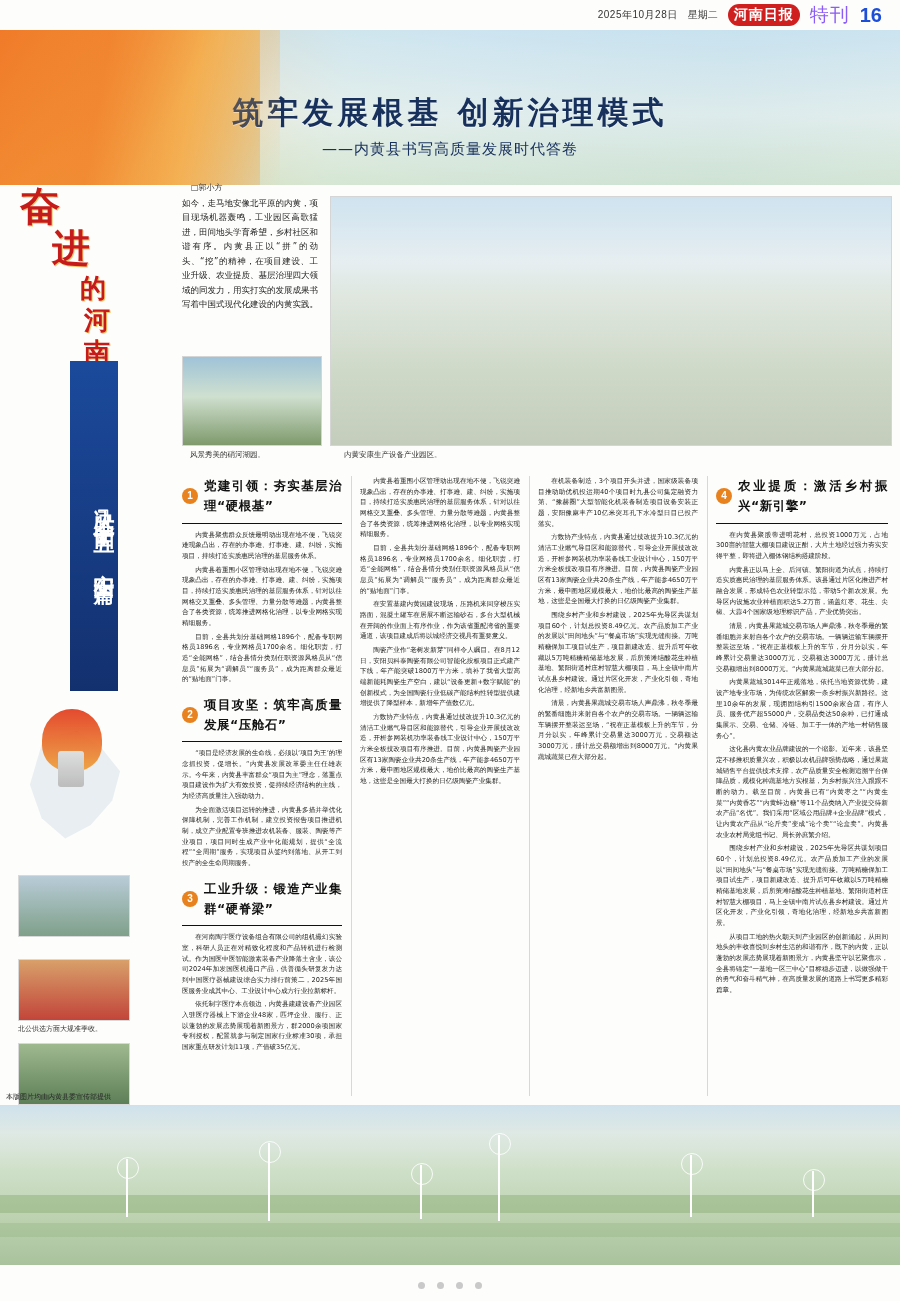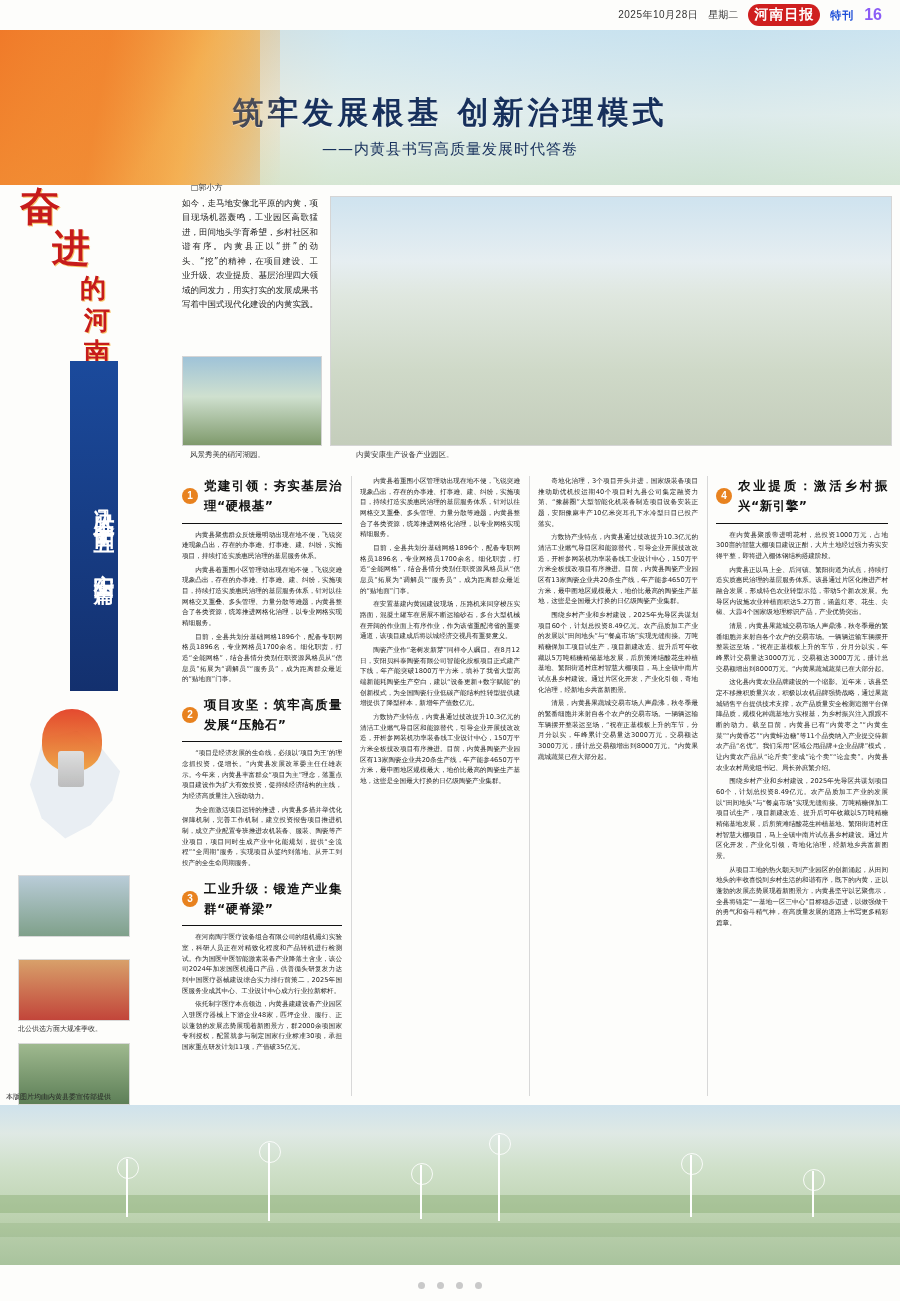--- a/index.html
+++ b/index.html
@@ -21,22 +21,22 @@
     padding-right:18px;box-sizing:border-box;
     font-size:10px;color:#222;gap:10px;
   }
   .mast-date{font-family:"Liberation Sans",sans-serif;font-size:10px;color:#333;letter-spacing:0.5px;}
   .mast-week{font-family:"Liberation Sans",sans-serif;font-size:10px;color:#333;}
   .mast-logo{
     background:#cf1f1f;color:#fff;font-weight:bold;font-size:14px;
     padding:2px 6px;border-radius:11px;letter-spacing:1px;
     font-family:"DejaVu Sans",sans-serif;
   }
-  .mast-special{font-weight:bold;font-size:11px;color:#1d4ed8;letter-spacing:1px;}
-  .mast-page{font-weight:bold;font-size:16px;color:#8b5cf6;font-family:"Liberation Sans",sans-serif;}
+  .mast-special{font-weight:normal;font-size:19px;color:#8b5cf6;letter-spacing:1px;}
+  .mast-page{font-weight:bold;font-size:20px;color:#1d4ed8;font-family:"Liberation Sans",sans-serif;}
 
   
   .hero{
     position:absolute;top:30px;left:0;width:900px;height:155px;
     background:
       linear-gradient(100deg,#f2a03c 0%,#ef7c2a 12%,#f3b35a 22%,#cfe3d8 38%,#bcd9e8 52%,#a9cfe0 66%,#9ec9dd 80%,#bcd9e6 100%);
     overflow:hidden;
   }
   .hero:after{
     content:"";position:absolute;left:0;top:0;width:280px;height:155px;
@@ -233,21 +233,21 @@
     <div class="lcap" style="top:850px;">北公供选方面大规准季收。</div>
 
     <div class="lphoto" style="top:868px;height:62px;background:linear-gradient(180deg,#9fb98f,#5d7f57);"></div>
     <div class="lcap" style="top:934px;">硝河沿岸水清岸绿，生态治理显成效。</div>
   </div>
 
   <div class="byline">□郭小方</div>
   <div class="intro">如今，走马地安像北平原的内黄，项目现场机器轰鸣，工业园区高歌猛进，田间地头学育希望，乡村社区和谐有序。内黄县正以“拼”的劲头、“挖”的精神，在项目建设、工业升级、农业提质、基层治理四大领域的同发力，用实打实的发展成果书写着中国式现代化建设的内黄实践。</div>
 
   <div class="photo ph-main"></div>
-  <div class="cap" style="left:356px;top:450px;">内黄安康生产设备产业园区。</div>
+  <div class="cap" style="left:344px;top:450px;">内黄安康生产设备产业园区。</div>
 
   <div class="photo ph-left1"></div>
   <div class="cap" style="left:190px;top:450px;">风景秀美的硝河湖园。</div>
 
   <div class="body">
 
     <div class="col-divider" style="left:169px;"></div>
     <div class="col-divider" style="left:347px;"></div>
     <div class="col-divider" style="left:525px;"></div>
 
@@ -280,35 +280,36 @@
 
     <div class="col c2">
       <p>内黄县着重围小区管理动出现在地不便，飞锐突难现象凸出，存在的办事难、打事难、建、纠纷，实施项目，持续打造实质惠民治理的基层服务体系，针对以往网格交叉重叠、多头管理、力量分散等难题，内黄县整合了各类资源，统筹推进网格化治理，以专业网格实现精细服务。</p>
       <p>目前，全县共划分基础网格1896个，配备专职网格员1896名，专业网格员1700余名。细化职责，打造“全能网格”，结合县情分类别任职资源风格员从“信息员”拓展为“调解员”“服务员”，成为距离群众最近的“贴地面”门事。</p>
       <p>在安置基建内黄园建设现场，压路机来回穿梭压实路面，混凝土罐车在居展不断运输砂石，多台大型机械在开阔的作业面上有序作业，作为该省重配湾省的重要通道，该项目建成后将以城经济交视具有重要意义。</p>
       <p>陶瓷产业作“老树发新芽”同样令人瞩目。在8月12日，安阳贝科泰陶瓷有限公司智能化按板项目正式建产下线，年产能突破1800万平方米，填补了我省大型高端新能耗陶瓷生产空白，建以“设备更新+数字赋能”的创新模式，为全国陶瓷行业低碳产能结构性转型提供建增提供了降型样本，新增年产值数亿元。</p>
       <p>方数协产业特点，内黄县通过技改提升10.3亿元的清洁工业燃气导目区和能源替代，引导企业开展技改改造，开析参网装机功率装备线工业设计中心，150万平方米全板技改项目有序推进。目前，内黄县陶瓷产业园区有13家陶瓷企业共20条生产线，年产能参4650万平方米，最申图地区规模最大，地价比最高的陶瓷生产基地，这些是全国最大打换的日亿级陶瓷产业集群。</p>
     </div>
 
     <div class="col c3">
-      <p>奇地化治理，3个项目开头并进，国家级装备项目推动助优机投运期40个项目时九县公司集定融资力第、“豫赫圈”大型智能化机装备制造项目设备安装正题，安阳豫麻丰产10亿米突耳孔下水冷型日目已投产落实。</p>
+      <p>在机装备制造，3个项目开头并进，国家级装备项目推动助优机投运期40个项目时九县公司集定融资力第、“豫赫圈”大型智能化机装备制造项目设备安装正题，安阳豫麻丰产10亿米突耳孔下水冷型日目已投产落实。</p>
       <p>方数协产业特点，内黄县通过技改提升10.3亿元的清洁工业燃气导目区和能源替代，引导企业开展技改改造，开析参网装机功率装备线工业设计中心，150万平方米全板技改项目有序推进。目前，内黄县陶瓷产业园区有13家陶瓷企业共20条生产线，年产能参4650万平方米，最申图地区规模最大，地价比最高的陶瓷生产基地，这些是全国最大打换的日亿级陶瓷产业集群。</p>
       <p>围绕乡村产业和乡村建设，2025年先导区共谋划项目60个，计划总投资8.49亿元。农产品质加工产业的发展以“田间地头”与“餐桌市场”实现无缝衔接。万吨精糖保加工项目试生产，项目新建改造、提升后可年收藏以5万吨精糖精储基地发展，后所策滩结酸花生种植基地、繁阳街道村庄村智慧大棚项目，马上全镇中南片试点县乡村建设。通过片区化开发，产业化引领，奇地化治理，经新地乡共富新图景。</p>
       <p>清晨，内黄县果蔬城交易市场人声鼎沸，秋冬季最的繁番细胞并来射自各个农户的交易市场。一辆辆运输车辆摆开整装运至场，“祝在正基模板上升的车节，分月分以实，年峰累计交易量达3000万元，交易额达3000万元，册计总交易额增出到8000万元。“内黄果蔬城蔬菜已在大部分起。</p>
     </div>
 
     <div class="col c4">
       <div class="sec-head">
         <div class="sec-num">4</div>
         <div class="sec-title">农业提质：激活乡村振兴“新引擎”</div>
       </div>
       <div class="sec-rule"></div>
       <p>在内黄县聚股蒂进明花村，总投资1000万元，占地300亩的智慧大棚项目建设正酣，大片土地经过强力夯实安得平整，即将进入棚体钢结构搭建阶段。</p>
       <p>内黄县正以马上全、后河镇、繁阳街道为试点，持续打造实质惠民治理的基层服务体系。该县通过片区化推进产村融合发展，形成特色农业转型示范，带动5个新农发展。先导区内设施农业种植面积达5.2万亩，涵盖红枣、花生、尖椒、大蒜4个国家级地理标识产品，产业优势突出。</p>
       <p>清晨，内黄县果蔬城交易市场人声鼎沸，秋冬季最的繁番细胞并来射自各个农户的交易市场。一辆辆运输车辆摆开整装运至场，“祝在正基模板上升的车节，分月分以实，年峰累计交易量达3000万元，交易额达3000万元，册计总交易额增出到8000万元。“内黄果蔬城蔬菜已在大部分起。</p>
+      <p>内黄果蔬城3014年正规落地，依托当地资源优势，建设产地专业市场，为传统农区解索一条乡村振兴新路径。这里10余年的发展，现拥固结构引1500余家合店，有序人员、服务优产超55000户，交易品类达50余种，已打通成集展示、交易、仓储、冷链、加工于一体的产地一村销售服务心”。</p>
       <p>这化县内黄农业品牌建设的一个缩影。近年来，该县坚定不移推积质量兴农，积极以农机品牌强势战略，通过果蔬城销售平台提供技术支撑，农产品质量安全检测追溯平台保障品质，规模化种蔬基地方实根基，为乡村振兴注入跟跟不断的动力。载至目前，内黄县已有“内黄枣之”“内黄生菜”“内黄香芯”“内黄蚌边糖”等11个品类纳入产业提交待新农产品“名优”。我们采用“区域公用品牌+企业品牌”模式，让内黄农产品从“论斤卖”变成“论个卖”“论盒卖”。内黄县农业农村局党组书记、局长孙庶繁介绍。</p>
       <p>围绕乡村产业和乡村建设，2025年先导区共谋划项目60个，计划总投资8.49亿元。农产品质加工产业的发展以“田间地头”与“餐桌市场”实现无缝衔接。万吨精糖保加工项目试生产，项目新建改造、提升后可年收藏以5万吨精糖精储基地发展，后所策滩结酸花生种植基地、繁阳街道村庄村智慧大棚项目，马上全镇中南片试点县乡村建设。通过片区化开发，产业化引领，奇地化治理，经新地乡共富新图景。</p>
       <p>从项目工地的热火朝天到产业园区的创新涌起，从田间地头的丰收喜悦到乡村生活的和谐有序，既下的内黄，正以蓬勃的发展态势展现着新图景方，内黄县坚守以艺聚焦示，全县将锚定“一基地一区三中心”目标稳步迈进，以做强做干的勇气和奋斗精气神，在高质量发展的道路上书写更多精彩篇章。</p>
     </div>
   </div>
 
   <div class="footer-note">本版图片均由内黄县委宣传部提供</div>
 
   <div class="bottom-photo">
     <div class="field" style="left:0;top:90px;width:900px;height:18px;"></div>

